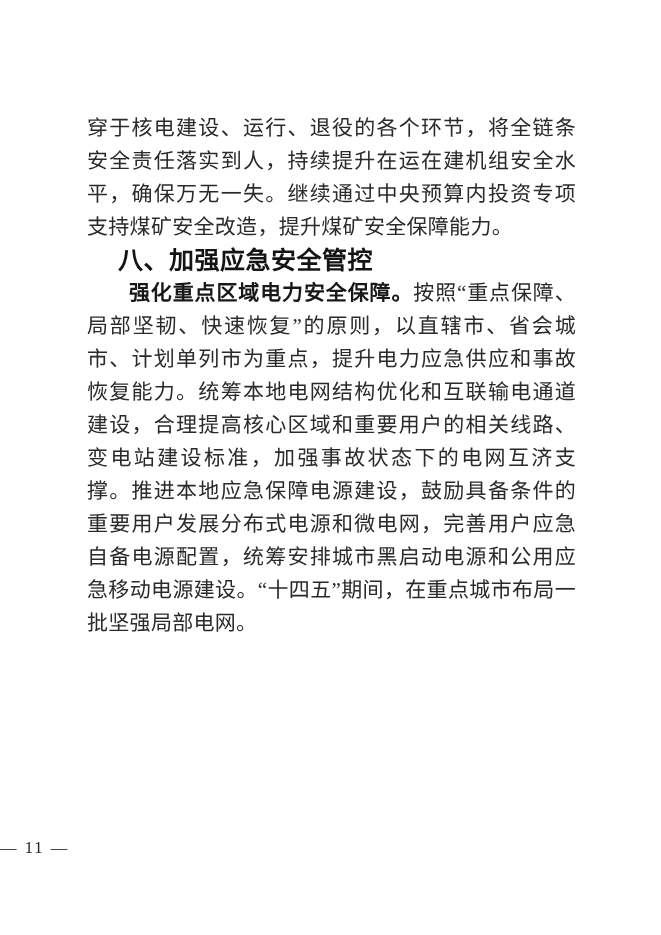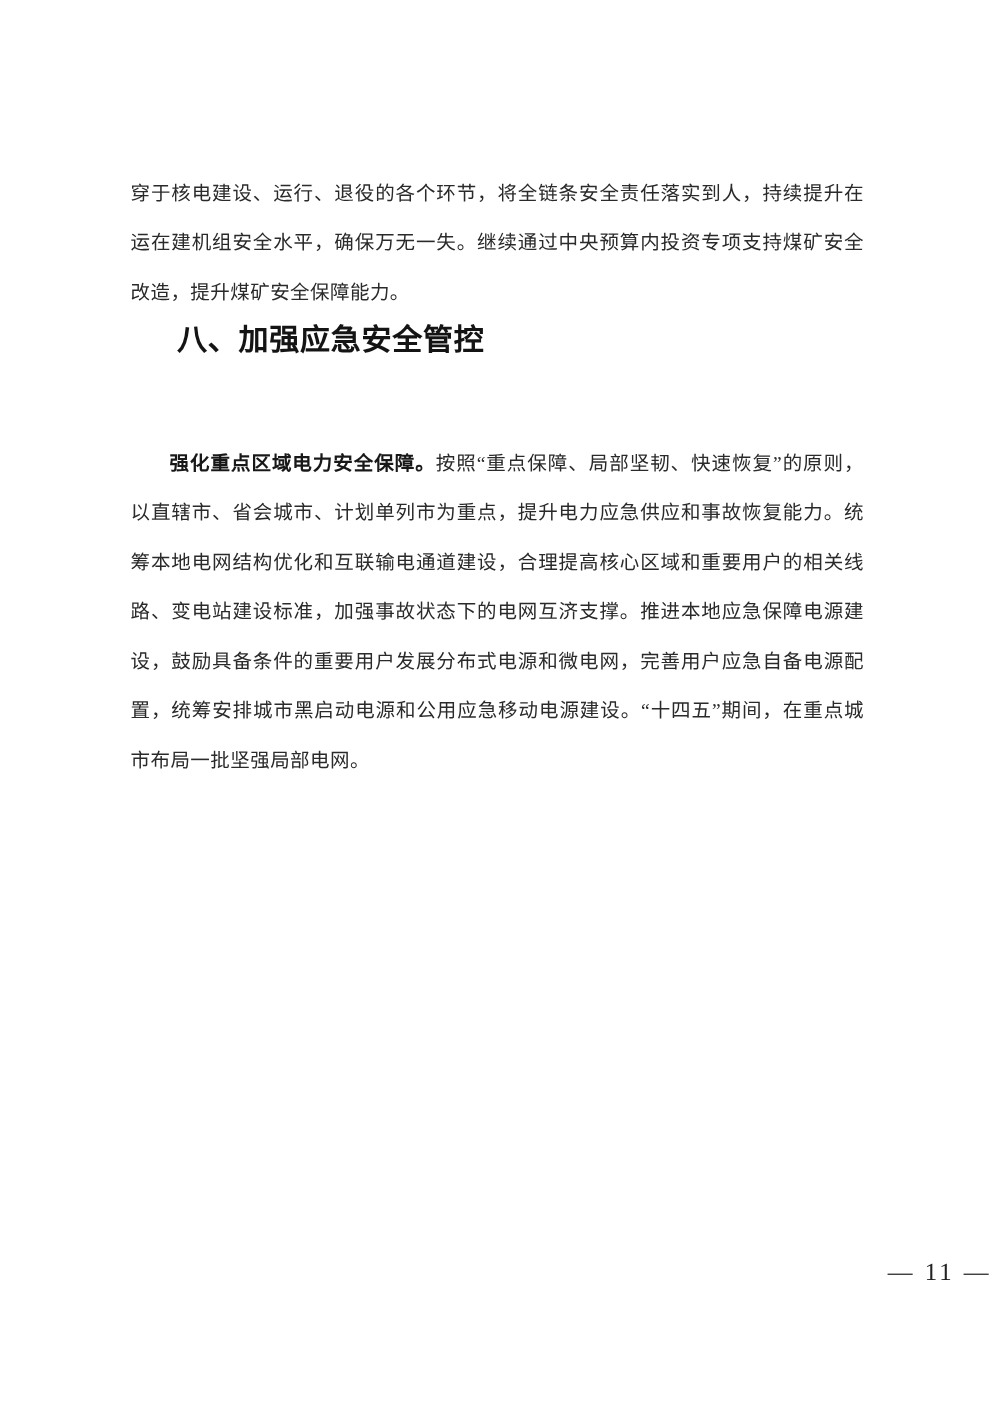--- a/index.html
+++ b/index.html
@@ -24,55 +24,54 @@
   }
   .doc-content {
     position: absolute;
     left: 87px;
     top: 112px;
     width: 489px;
     color: #262626;
   }
   p.body-para {
     margin: 0;
-    font-size: 13px;
+    font-size: 21px;
     line-height: 33px;
     text-align: justify;
     text-justify: inter-ideograph;
     letter-spacing: 0.3px;
     color: #2a2a2a;
   }
   p.para-continuation {
     text-indent: 0;
   }
   p.para-indent {
     text-indent: 2em;
-    margin-top: 48px;
   }
   h2.section-heading {
     margin: 0;
     padding: 0;
     font-family: "Liberation Sans", "DejaVu Sans", sans-serif;
     font-weight: 700;
-    font-size: 20px;
+    font-size: 25px;
     line-height: 33px;
     text-indent: 31px;
     letter-spacing: 0.5px;
     color: #141414;
   }
   .para-lead {
     font-weight: 700;
     color: #181818;
   }
   .page-footer {
     position: absolute;
     left: 0;
     top: 836px;
     width: 661px;
-    text-align: right;
+    text-align: left;
     font-size: 16.5px;
     line-height: 24px;
     letter-spacing: 2px;
     color: #222222;
   }
 </style>
 </head>
 <body>
 
 <div class="doc-page">

